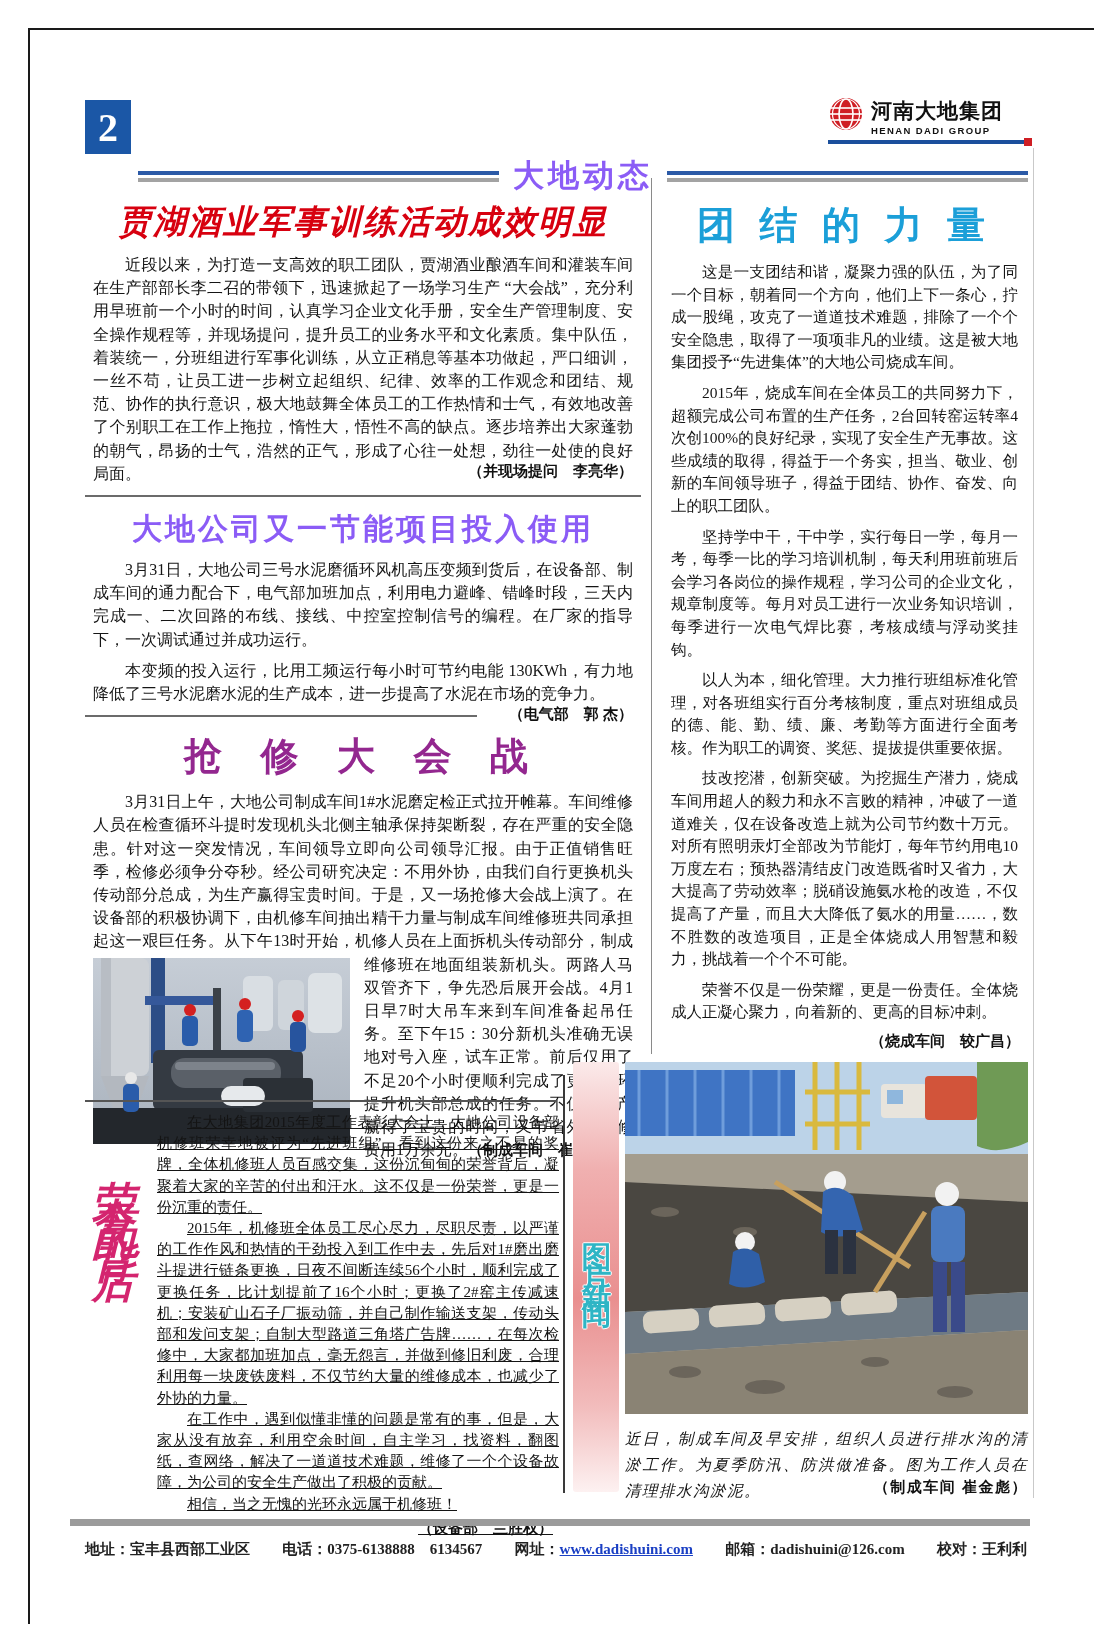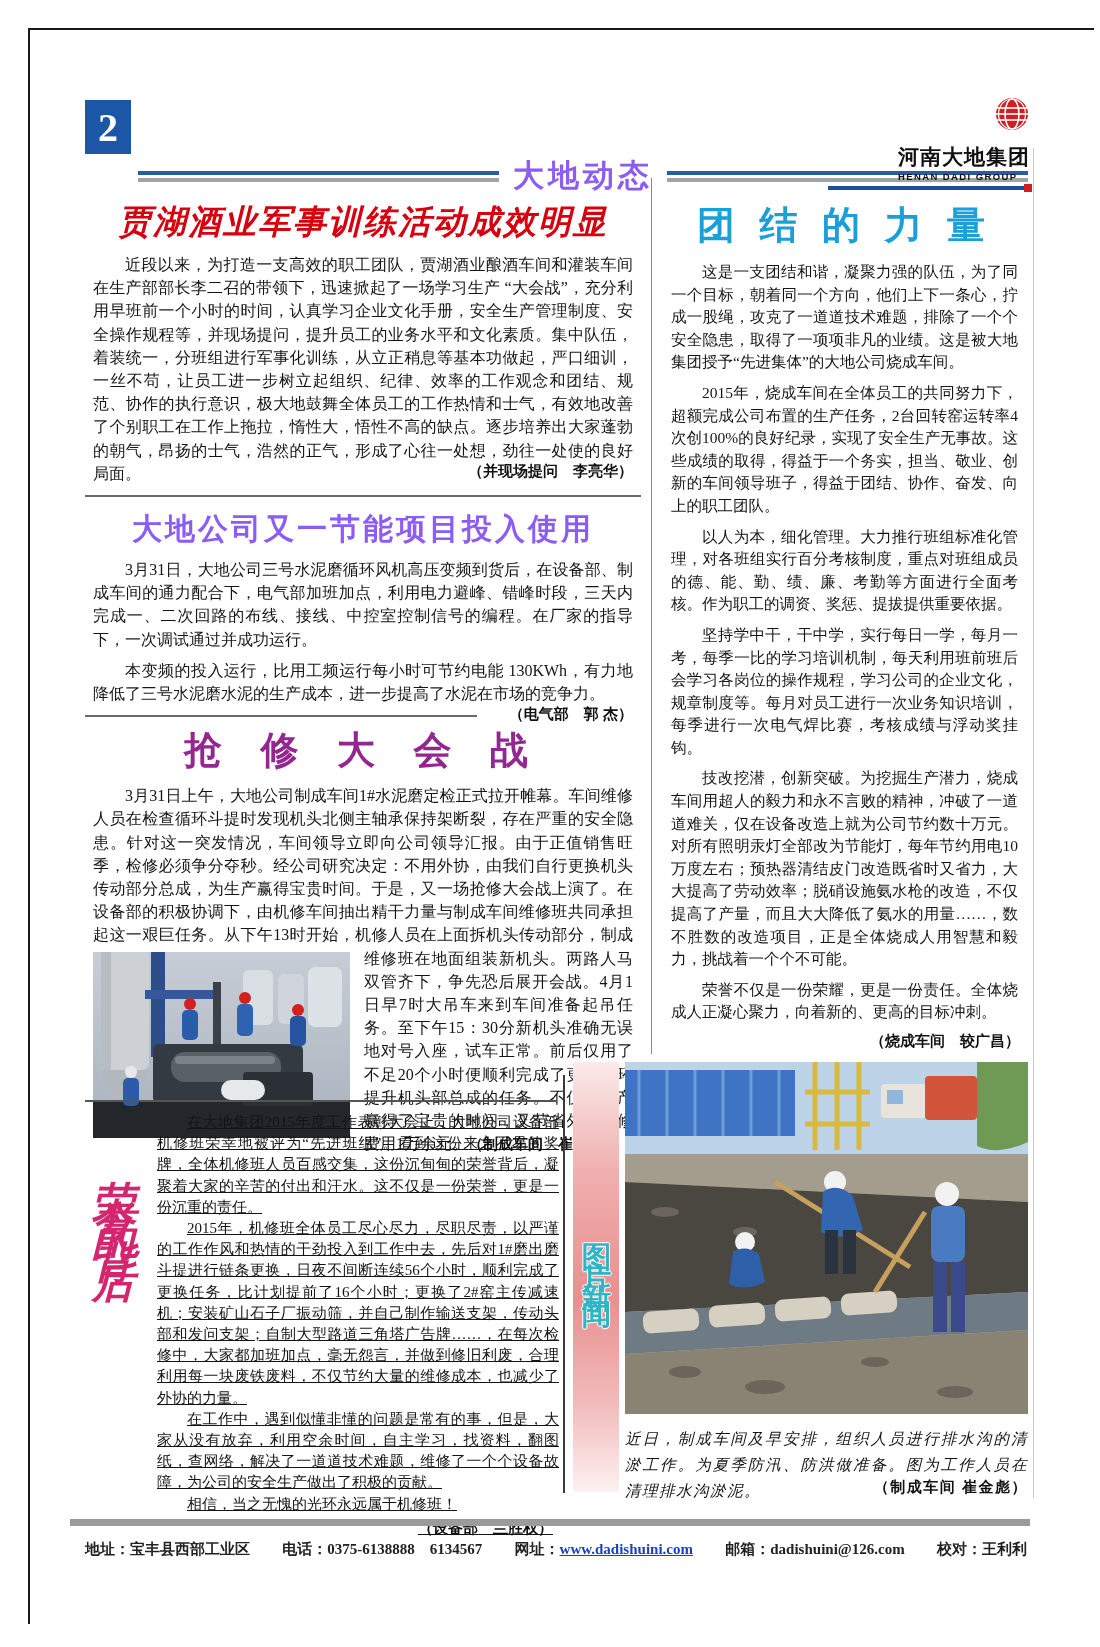--- a/index.html
+++ b/index.html
@@ -14,21 +14,21 @@
   .pagebox{position:absolute;left:85px;top:100px;width:46px;height:54px;background:#1b57a6;
            color:#fff;font:bold 40px "Liberation Serif",serif;display:flex;align-items:center;justify-content:center;}
   .masthead-row{position:absolute;left:138px;top:156px;width:890px;height:40px;display:flex;align-items:center;}
   .rule{flex:1;display:flex;flex-direction:column;gap:3px;}
   .rule i{display:block;height:4px;}
   .rule .b1{background:#2b5aa7;}
   .rule .b2{background:#a3a3a3;}
   .masthead-title{font:bold 31px "Liberation Sans","DejaVu Sans",sans-serif;color:#8b5cf6;
                   letter-spacing:4px;padding:0 14px;white-space:nowrap;}
   .logo{position:absolute;left:828px;top:96px;width:202px;}
-  .logo-row{display:flex;align-items:flex-end;gap:7px;flex-direction:column;}
+  .logo-row{display:flex;align-items:center;gap:7px;}
   .logo-texts{display:flex;flex-direction:column;line-height:1.05;}
   .logo-cn{font:bold 21px "Liberation Sans","DejaVu Sans",sans-serif;color:#101010;letter-spacing:1px;}
   .logo-en{font:bold 9.5px "Liberation Sans","DejaVu Sans",sans-serif;color:#101010;letter-spacing:1.4px;}
   .logo-bar{position:relative;margin-top:4px;height:4px;background:#1b4f9c;}
   .logo-sq{position:absolute;right:-2px;top:-2px;width:8px;height:8px;background:#cf1e24;}
 
   
   .col-left{position:absolute;left:85px;top:200px;width:556px;}
   .col-right{position:absolute;left:663px;top:200px;width:363px;}
   .divider-v1{position:absolute;left:651px;top:178px;width:1px;height:876px;background:#8a8a8a;}
@@ -37,21 +37,21 @@
   .ind{text-indent:2em;}
   .body p{margin:8px;}
   .attr{font:bold 15px "Liberation Sans","DejaVu Sans",sans-serif;color:#111;}
   .fr{float:right;}
   .sep{border:0;border-top:2px solid #6b6b6b;margin:10px 0 0 0;}
 
   .a1-title{margin:0 0 8px 0;font:bold italic 33px "Liberation Serif","DejaVu Serif",serif;
             color:#d7000f;text-align:center;letter-spacing:2px;white-space:nowrap;}
   .a2-title{margin:12px 0 8px 0;font:bold 30px "Liberation Sans","DejaVu Sans",sans-serif;
             color:#8b5cf6;text-align:center;letter-spacing:3px;white-space:nowrap;}
-  .a3-title{margin:8px 0 8px 0;font:bold 38px "Liberation Sans","DejaVu Sans",sans-serif;
+  .a3-title{margin:14px 0 8px 0;font:bold 38px "Liberation Sans","DejaVu Sans",sans-serif;
             color:#93278f;text-align:center;letter-spacing:14px;white-space:nowrap;}
   .photo1-wrap{float:left;width:257px;height:186px;margin:5px 14px 2px 0;}
   .photo1-wrap svg{display:block;}
 
   .unity-title{margin:0 0 10px 0;font:bold 38px "Liberation Sans","DejaVu Sans",sans-serif;
                color:#1b9fd8;text-align:center;letter-spacing:7px;white-space:nowrap;}
   .unity-body{font-size:15.5px;line-height:22.6px;}
   .attr-line{text-align:right;margin-top:4px;padding-right:6px;}
   .flowers{margin-top:10px;}
 
@@ -188,22 +188,22 @@
           </span><span>头传动部分，制成维修班在地面组装新机头。两路人马双管齐下，争先恐后展开会战。4月1日早7时大吊车来到车间准备起吊任务。至下午15：30分新机头准确无误地对号入座，试车正常。前后仅用了不足20个小时便顺利完成了更换循环提升机头部总成的任务。不仅为生产赢得了宝贵的时间，又节省外协检修费用1万余元。</span><span class="attr">（制成车间　崔金彪）</span>
       </p>
     </div>
   </div>
 
   <div class="col-right">
     <div class="unity-title">团 结 的 力 量</div>
     <div class="body unity-body">
       <p class="ind">这是一支团结和谐，凝聚力强的队伍，为了同一个目标，朝着同一个方向，他们上下一条心，拧成一股绳，攻克了一道道技术难题，排除了一个个安全隐患，取得了一项项非凡的业绩。这是被大地集团授予“先进集体”的大地公司烧成车间。</p>
       <p class="ind">2015年，烧成车间在全体员工的共同努力下，超额完成公司布置的生产任务，2台回转窑运转率4次创100%的良好纪录，实现了安全生产无事故。这些成绩的取得，得益于一个务实，担当、敬业、创新的车间领导班子，得益于团结、协作、奋发、向上的职工团队。</p>
+      <p class="ind">坚持学中干，干中学，实行每日一学，每月一考，每季一比的学习培训机制，每天利用班前班后会学习各岗位的操作规程，学习公司的企业文化，规章制度等。每月对员工进行一次业务知识培训，每季进行一次电气焊比赛，考核成绩与浮动奖挂钩。</p>
       <p class="ind">以人为本，细化管理。大力推行班组标准化管理，对各班组实行百分考核制度，重点对班组成员的德、能、勤、绩、廉、考勤等方面进行全面考核。作为职工的调资、奖惩、提拔提供重要依据。</p>
-      <p class="ind">坚持学中干，干中学，实行每日一学，每月一考，每季一比的学习培训机制，每天利用班前班后会学习各岗位的操作规程，学习公司的企业文化，规章制度等。每月对员工进行一次业务知识培训，每季进行一次电气焊比赛，考核成绩与浮动奖挂钩。</p>
       <p class="ind">技改挖潜，创新突破。为挖掘生产潜力，烧成车间用超人的毅力和永不言败的精神，冲破了一道道难关，仅在设备改造上就为公司节约数十万元。对所有照明汞灯全部改为节能灯，每年节约用电10万度左右；预热器清结皮门改造既省时又省力，大大提高了劳动效率；脱硝设施氨水枪的改造，不仅提高了产量，而且大大降低了氨水的用量……，数不胜数的改造项目，正是全体烧成人用智慧和毅力，挑战着一个个不可能。</p>
       <p class="ind">荣誉不仅是一份荣耀，更是一份责任。全体烧成人正凝心聚力，向着新的、更高的目标冲刺。</p>
       <div class="attr attr-line">（烧成车间　较广昌）</div>
     </div>
     <div class="flowers">
       <svg width="363" height="150" viewBox="0 0 363 150">
         <g stroke-linecap="round">
           <path d="M30,150 Q45,90 25,45" stroke="#4f9e2f" stroke-width="7" fill="none"></path>
           <path d="M60,150 Q60,80 85,40" stroke="#6ab53b" stroke-width="8" fill="none"></path>
           <path d="M95,150 Q105,95 90,60" stroke="#3d8b26" stroke-width="6" fill="none"></path>

